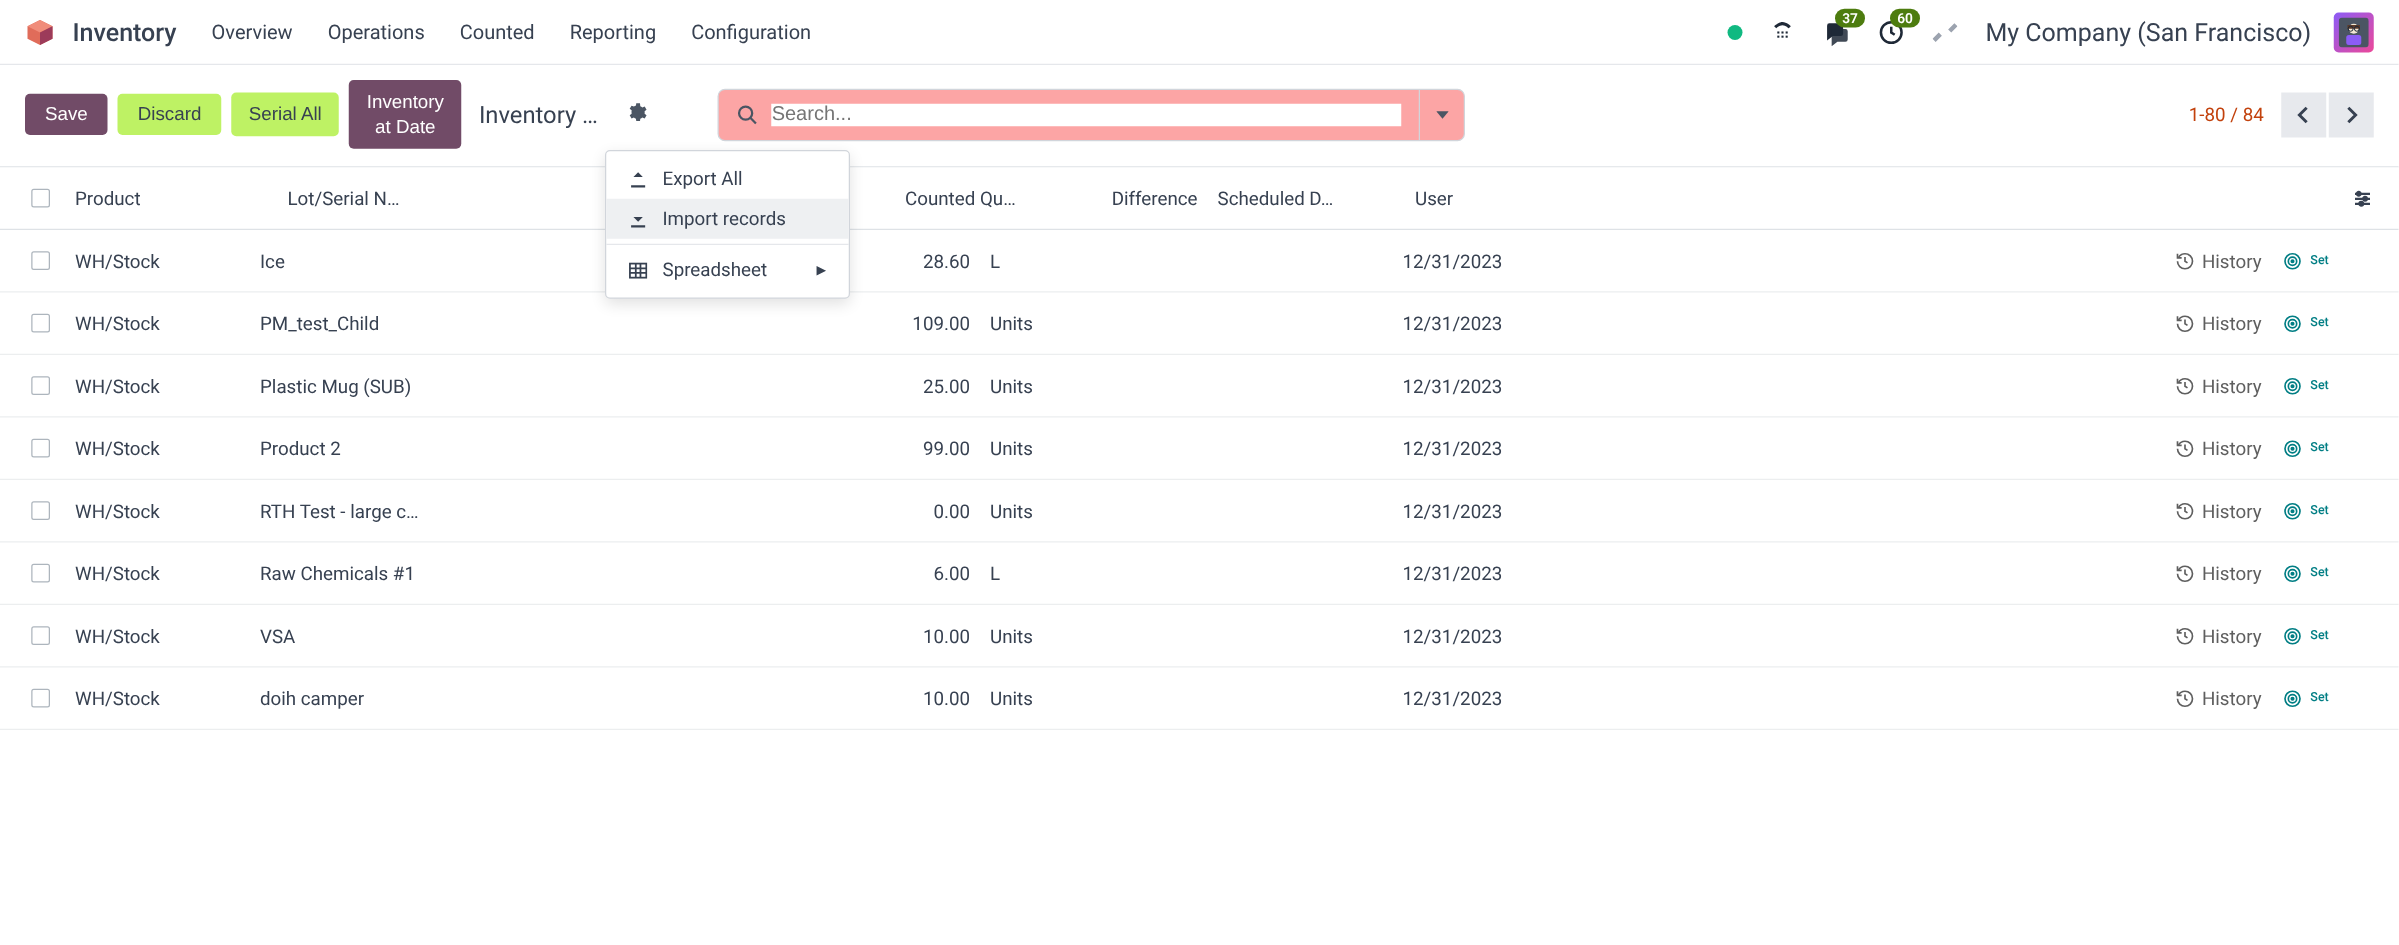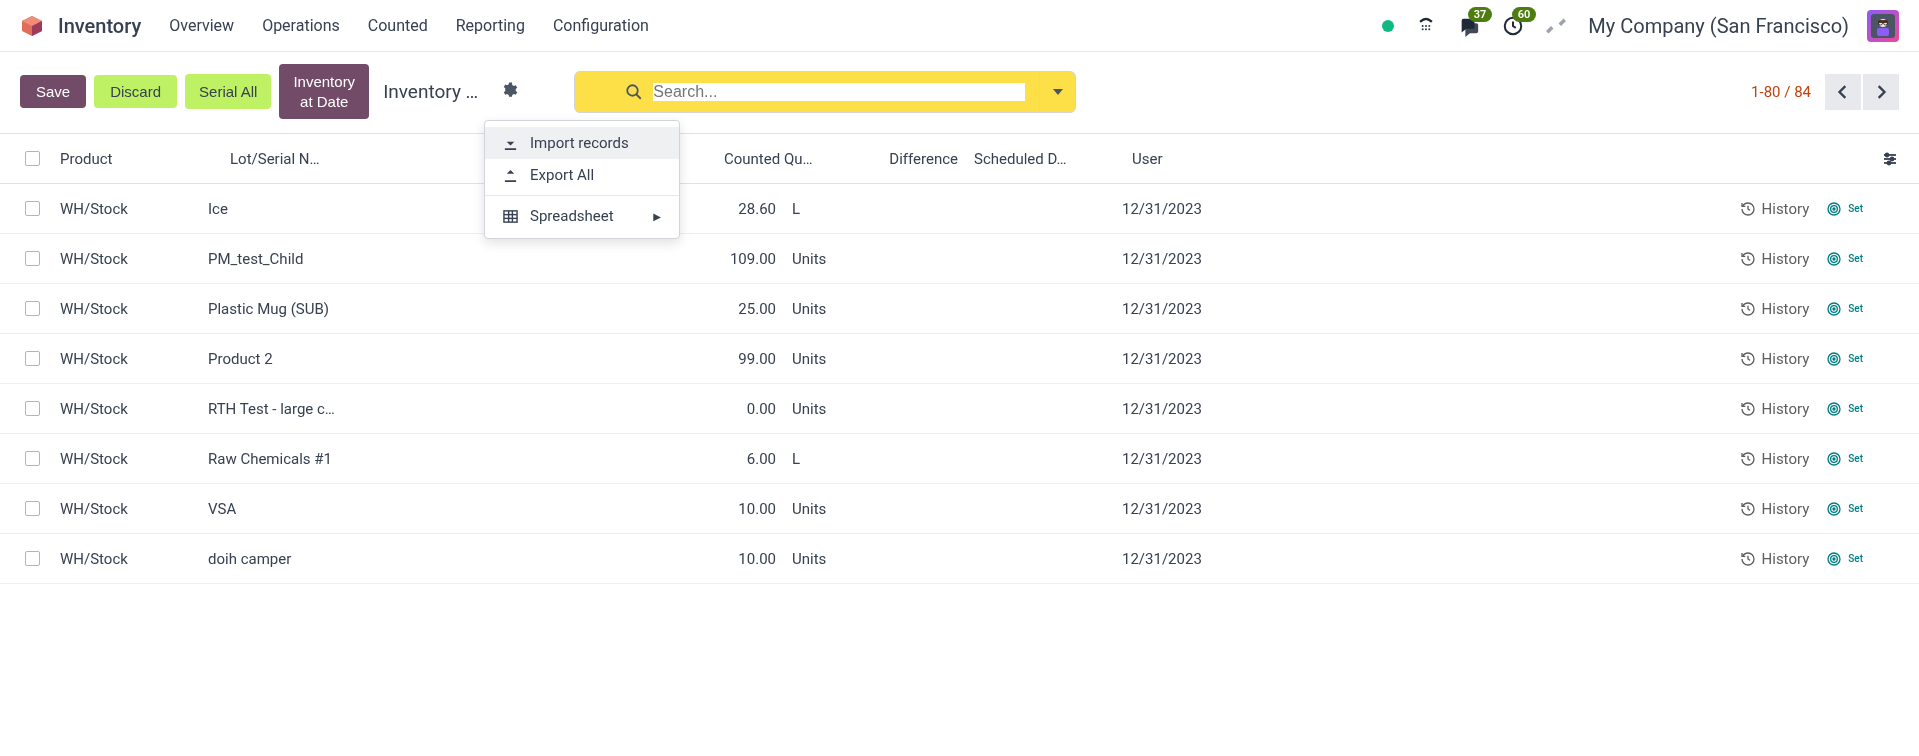--- a/index.html
+++ b/index.html
@@ -21,21 +21,21 @@
 
   
   .toolbar { display: flex; align-items: center; padding: 12px 20px 14px 20px; gap: 8px; }
   .btn { padding: 8px 16px; border-radius: 4px; font-size: 15px; cursor: pointer; border: none; }
   .btn-primary { background: #714b67; color: #fff; }
   .btn-secondary { background: #bef264; color: #374151; }
   .btn-tall { padding: 8px 14px; text-align: center; line-height: 1.3; }
   .breadcrumb-title { font-size: 19px; color: #374151; margin-left: 6px; white-space: nowrap; overflow: hidden; text-overflow: ellipsis; max-width: 120px; }
   .gear-btn { margin-left: 10px; cursor: pointer; padding: 4px; position: relative; }
   
-  .search-wrap { margin-left: 44px; display: flex; align-items: center; border: 1px solid #d1d5db; border-radius: 6px; height: 42px; width: 502px; background: #fde047; padding-left: 36px; }
+  .search-wrap { margin-left: 44px; display: flex; align-items: center; border: 1px solid #d1d5db; border-radius: 6px; height: 42px; width: 598px; background: #fca5a5; }
   .search-input-area { display: flex; align-items: center; flex: 1; padding: 0 14px; gap: 10px; }
   .search-input { border: none; outline: none; font-size: 16px; flex: 1; color: #6b7280; }
   .search-caret { width: 36px; border-left: 1px solid #d1d5db; height: 100%; display: flex; align-items: center; justify-content: center; cursor: pointer; }
   
   .toolbar-spacer { flex: 1; }
   .pager { display: flex; align-items: center; gap: 14px; font-size: 15px; color: #c2410c; }
   .pager-btns { display: flex; }
   .pager-btn { width: 36px; height: 36px; background: #e7e9ed; display: flex; align-items: center; justify-content: center; cursor: pointer; }
   .pager-btn + .pager-btn { margin-left: 2px; }
 
@@ -180,35 +180,35 @@
       <div class="pager-btn">
         <svg width="12" height="14" viewBox="0 0 8 12" fill="none" stroke="#374151" stroke-width="2">
             <polyline points="2,1 7,6 2,11"></polyline>
           </svg>
       </div>
     </div>
   </div>
 </div>
 
 <div class="dropdown">
+  <div class="dropdown-item">
+    <span class="icon-svg">
+        <svg width="15" height="15" viewBox="0 0 16 16" fill="#374151">
+          <path d="M8 11V3M4 6l4-4 4 4M2 13h12v2H2z"></path>
+        </svg>
+      </span>
+    <span>Export All</span>
+  </div>
   <div class="dropdown-item hover">
     <span class="icon-svg">
         <svg width="15" height="15" viewBox="0 0 16 16" fill="#374151">
           <path d="M8 1v8M4 6l4 4 4-4M2 13h12v2H2z"></path>
         </svg>
       </span>
     <span>Import records</span>
-  </div>
-  <div class="dropdown-item">
-    <span class="icon-svg">
-        <svg width="15" height="15" viewBox="0 0 16 16" fill="#374151">
-          <path d="M8 11V3M4 6l4-4 4 4M2 13h12v2H2z"></path>
-        </svg>
-      </span>
-    <span>Export All</span>
   </div>
   <div class="dropdown-sep"></div>
   <div class="dropdown-item">
     <span class="icon-svg">
         <svg width="15" height="15" viewBox="0 0 16 16" fill="none" stroke="#374151" stroke-width="1.5">
           <rect x="1" y="2" width="14" height="12"></rect>
           <line x1="1" y1="6" x2="15" y2="6"></line>
           <line x1="1" y1="10" x2="15" y2="10"></line>
           <line x1="6" y1="2" x2="6" y2="14"></line>
           <line x1="10" y1="2" x2="10" y2="14"></line>

